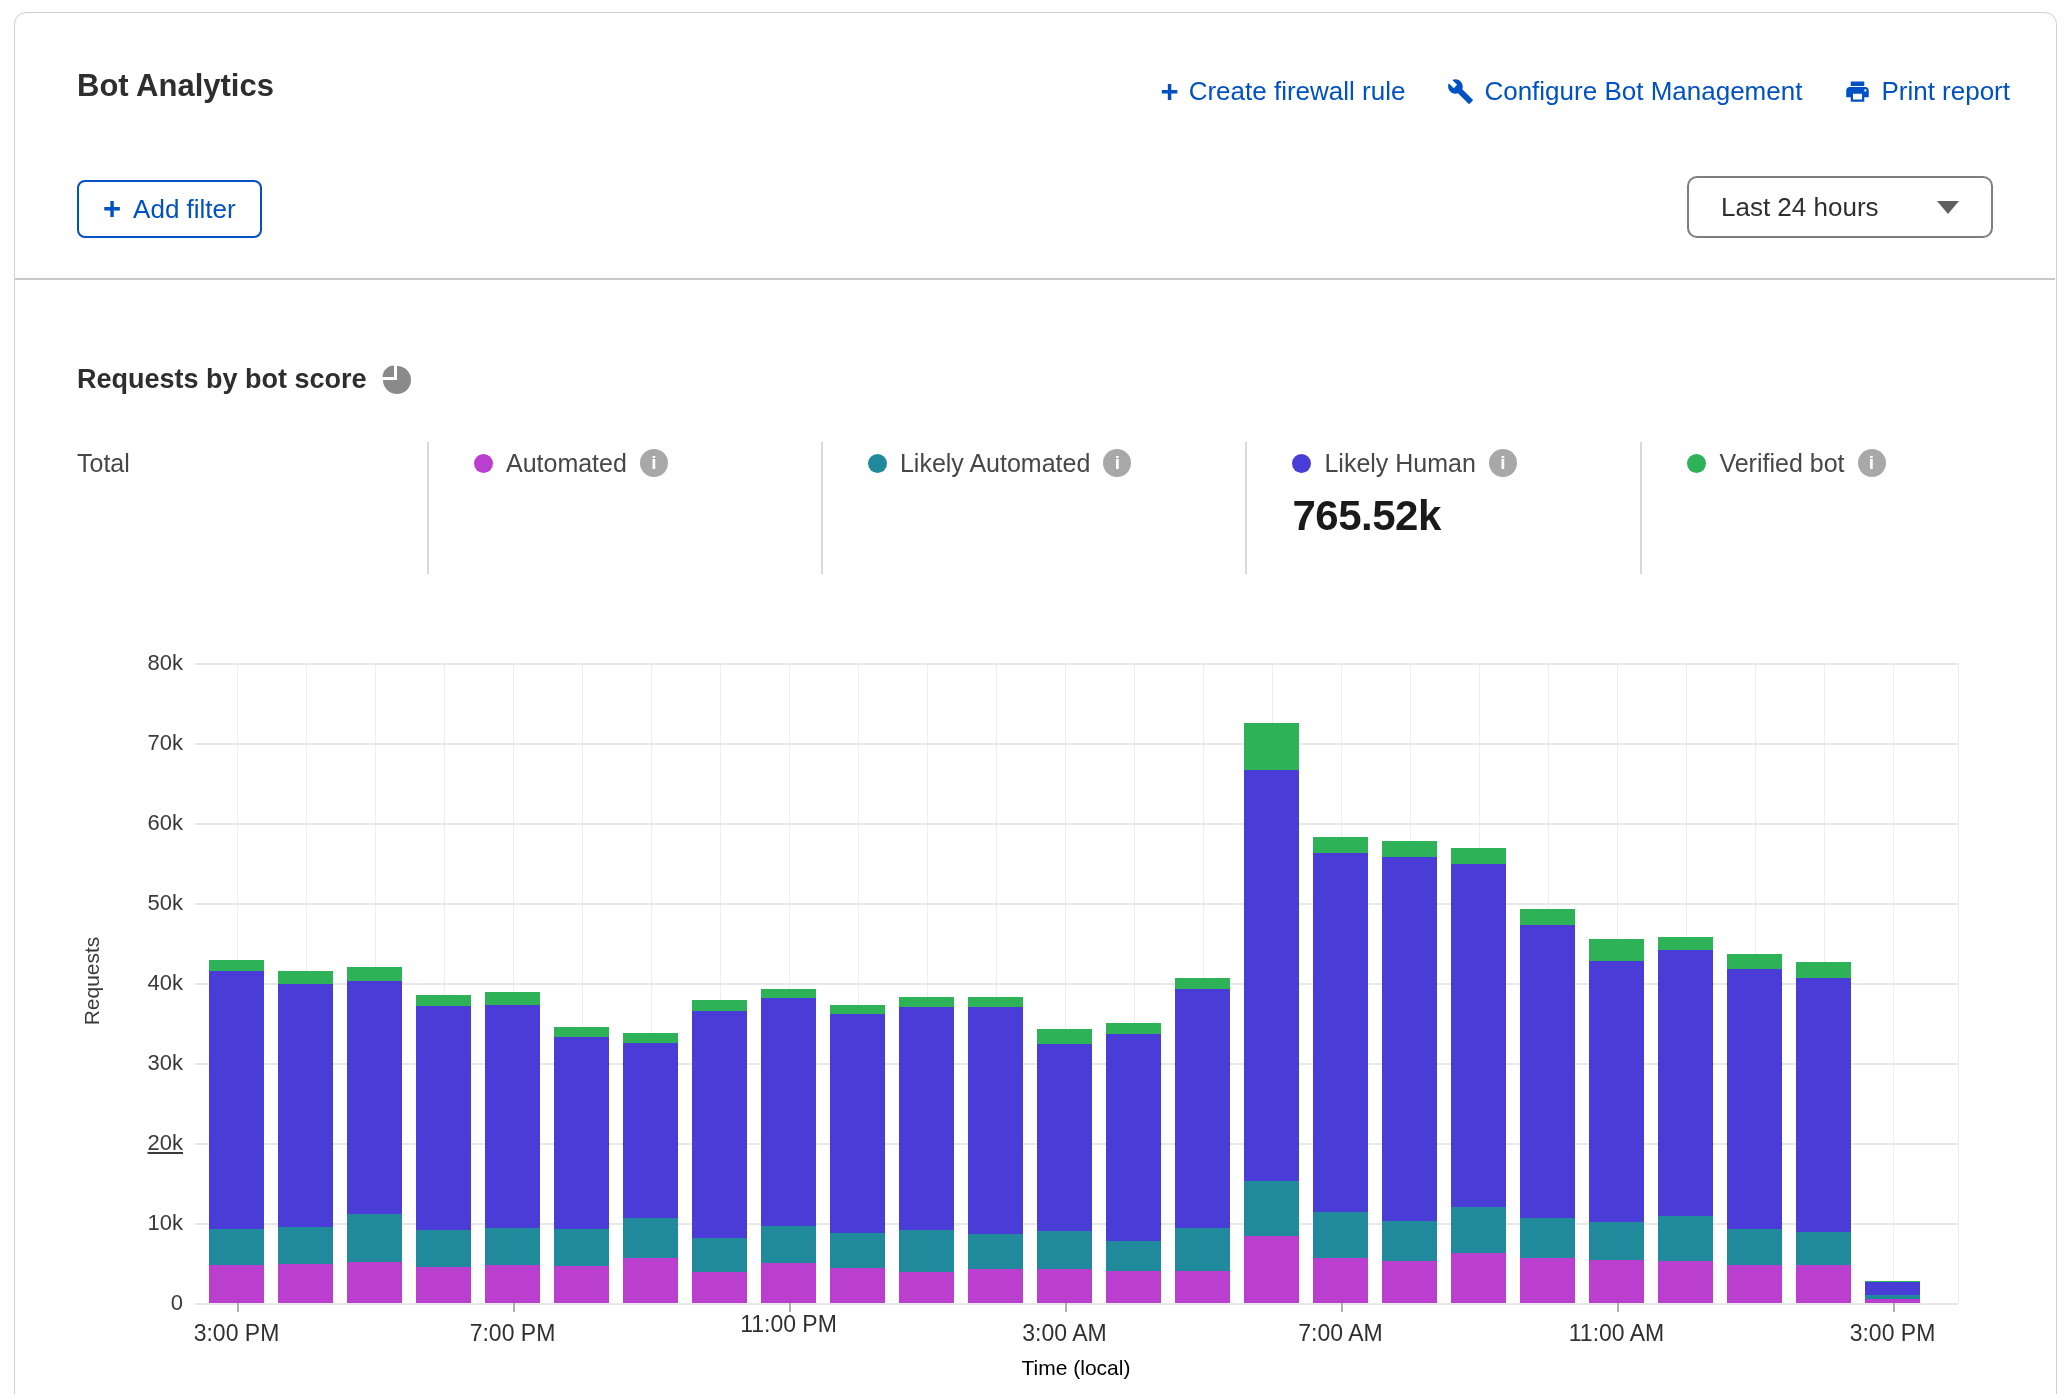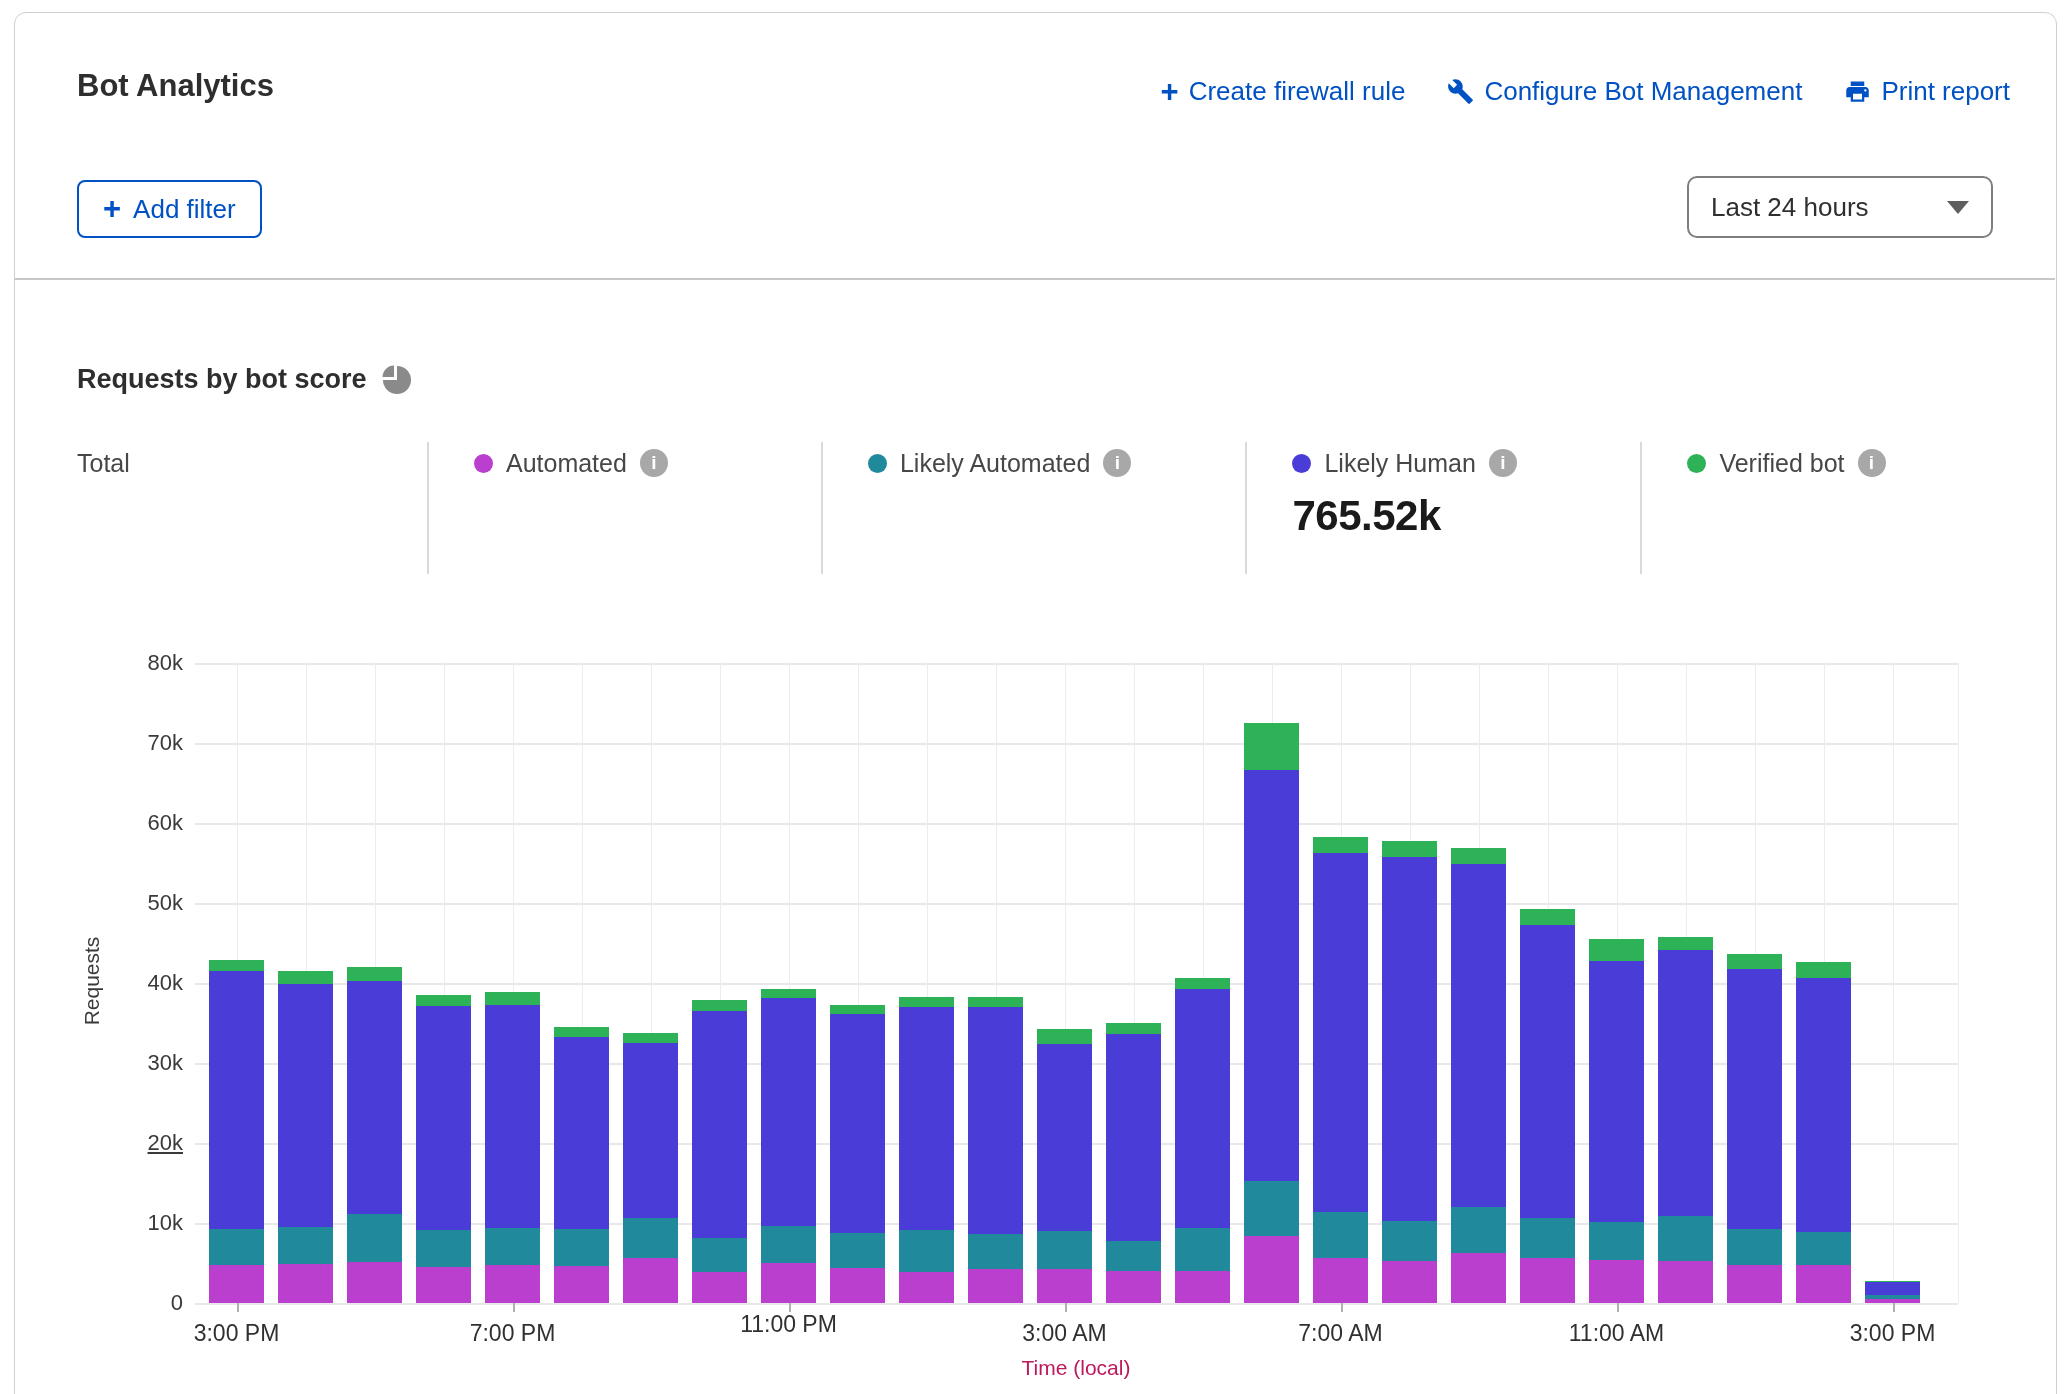--- a/index.html
+++ b/index.html
@@ -11,21 +11,21 @@
         border-top:2px solid #c8c8c8;}
   .page-title{position:absolute;left:77px;top:68px;font-size:31px;font-weight:700;color:#2e2e2e;}
   .actions{position:absolute;right:60px;top:76px;display:flex;gap:42px;align-items:center;}
   .action-link{display:flex;align-items:center;gap:10px;color:#0051c3;font-size:26px;cursor:pointer;}
   .plus-glyph{font-size:31px;font-weight:600;line-height:26px;}
   .btn-add-filter{position:absolute;left:77px;top:180px;height:58px;display:inline-flex;
         align-items:center;gap:12px;padding:0 24px;border:2px solid #0051c3;border-radius:8px;
         color:#0051c3;font-size:26px;background:#fff;cursor:pointer;}
   .dropdown{position:absolute;left:1687px;top:176px;width:306px;height:62px;border:2px solid #7e7e7e;
         border-radius:10px;background:#fff;display:flex;align-items:center;justify-content:space-between;
-        padding:0 22px;box-sizing:border-box;font-size:26px;color:#2f2f2f;cursor:pointer;}
+        padding:0 32px;box-sizing:border-box;font-size:26px;color:#2f2f2f;cursor:pointer;}
   .chev{width:0;height:0;border-left:11px solid transparent;border-right:11px solid transparent;
         border-top:13px solid #5f5f5f;}
   .section-title{position:absolute;left:77px;top:364px;font-size:27px;font-weight:700;color:#2e2e2e;
         display:flex;align-items:center;gap:16px;}
   .pie-icon{position:relative;width:28px;height:28px;}
   .pie-main{position:absolute;inset:0;border-radius:50%;
         background:conic-gradient(#8a8a8a 0 270deg,transparent 270deg 360deg);}
   .pie-q{position:absolute;inset:0;border-radius:50%;
         background:conic-gradient(transparent 0 270deg,#8a8a8a 270deg 360deg);
         transform:translate(-3px,-3px) scale(0.82);}
@@ -41,21 +41,21 @@
   #chart{position:absolute;inset:0;}
   .hgrid{position:absolute;height:1.5px;background:#e8e8ea;}
   .vgrid{position:absolute;width:1px;background:#ededef;}
   .ylab{position:absolute;width:70px;text-align:right;font-size:22px;color:#3a3a3a;}
   .xlab{position:absolute;font-size:23px;color:#303030;transform:translateX(-50%);white-space:nowrap;}
   .xtick{position:absolute;width:2px;height:9px;background:#b0b0b0;}
   .seg{position:absolute;}
   .ylabel-rot{position:absolute;left:-8px;top:969px;width:200px;text-align:center;font-size:21px;
         color:#3a3a3a;transform:rotate(-90deg);transform-origin:center;}
   .xlabel-title{position:absolute;left:1076px;top:1356px;transform:translateX(-50%);
-        font-size:21px;color:#be185d;text-align:center;}
+        font-size:21px;color:#000000;text-align:center;}
   svg{display:block;}
 </style>
 </head>
 <body>
 
 <div class="page">
   <div class="card"></div>
   <div class="header-divider"></div>
 
   <div class="page-title">Bot Analytics</div>

